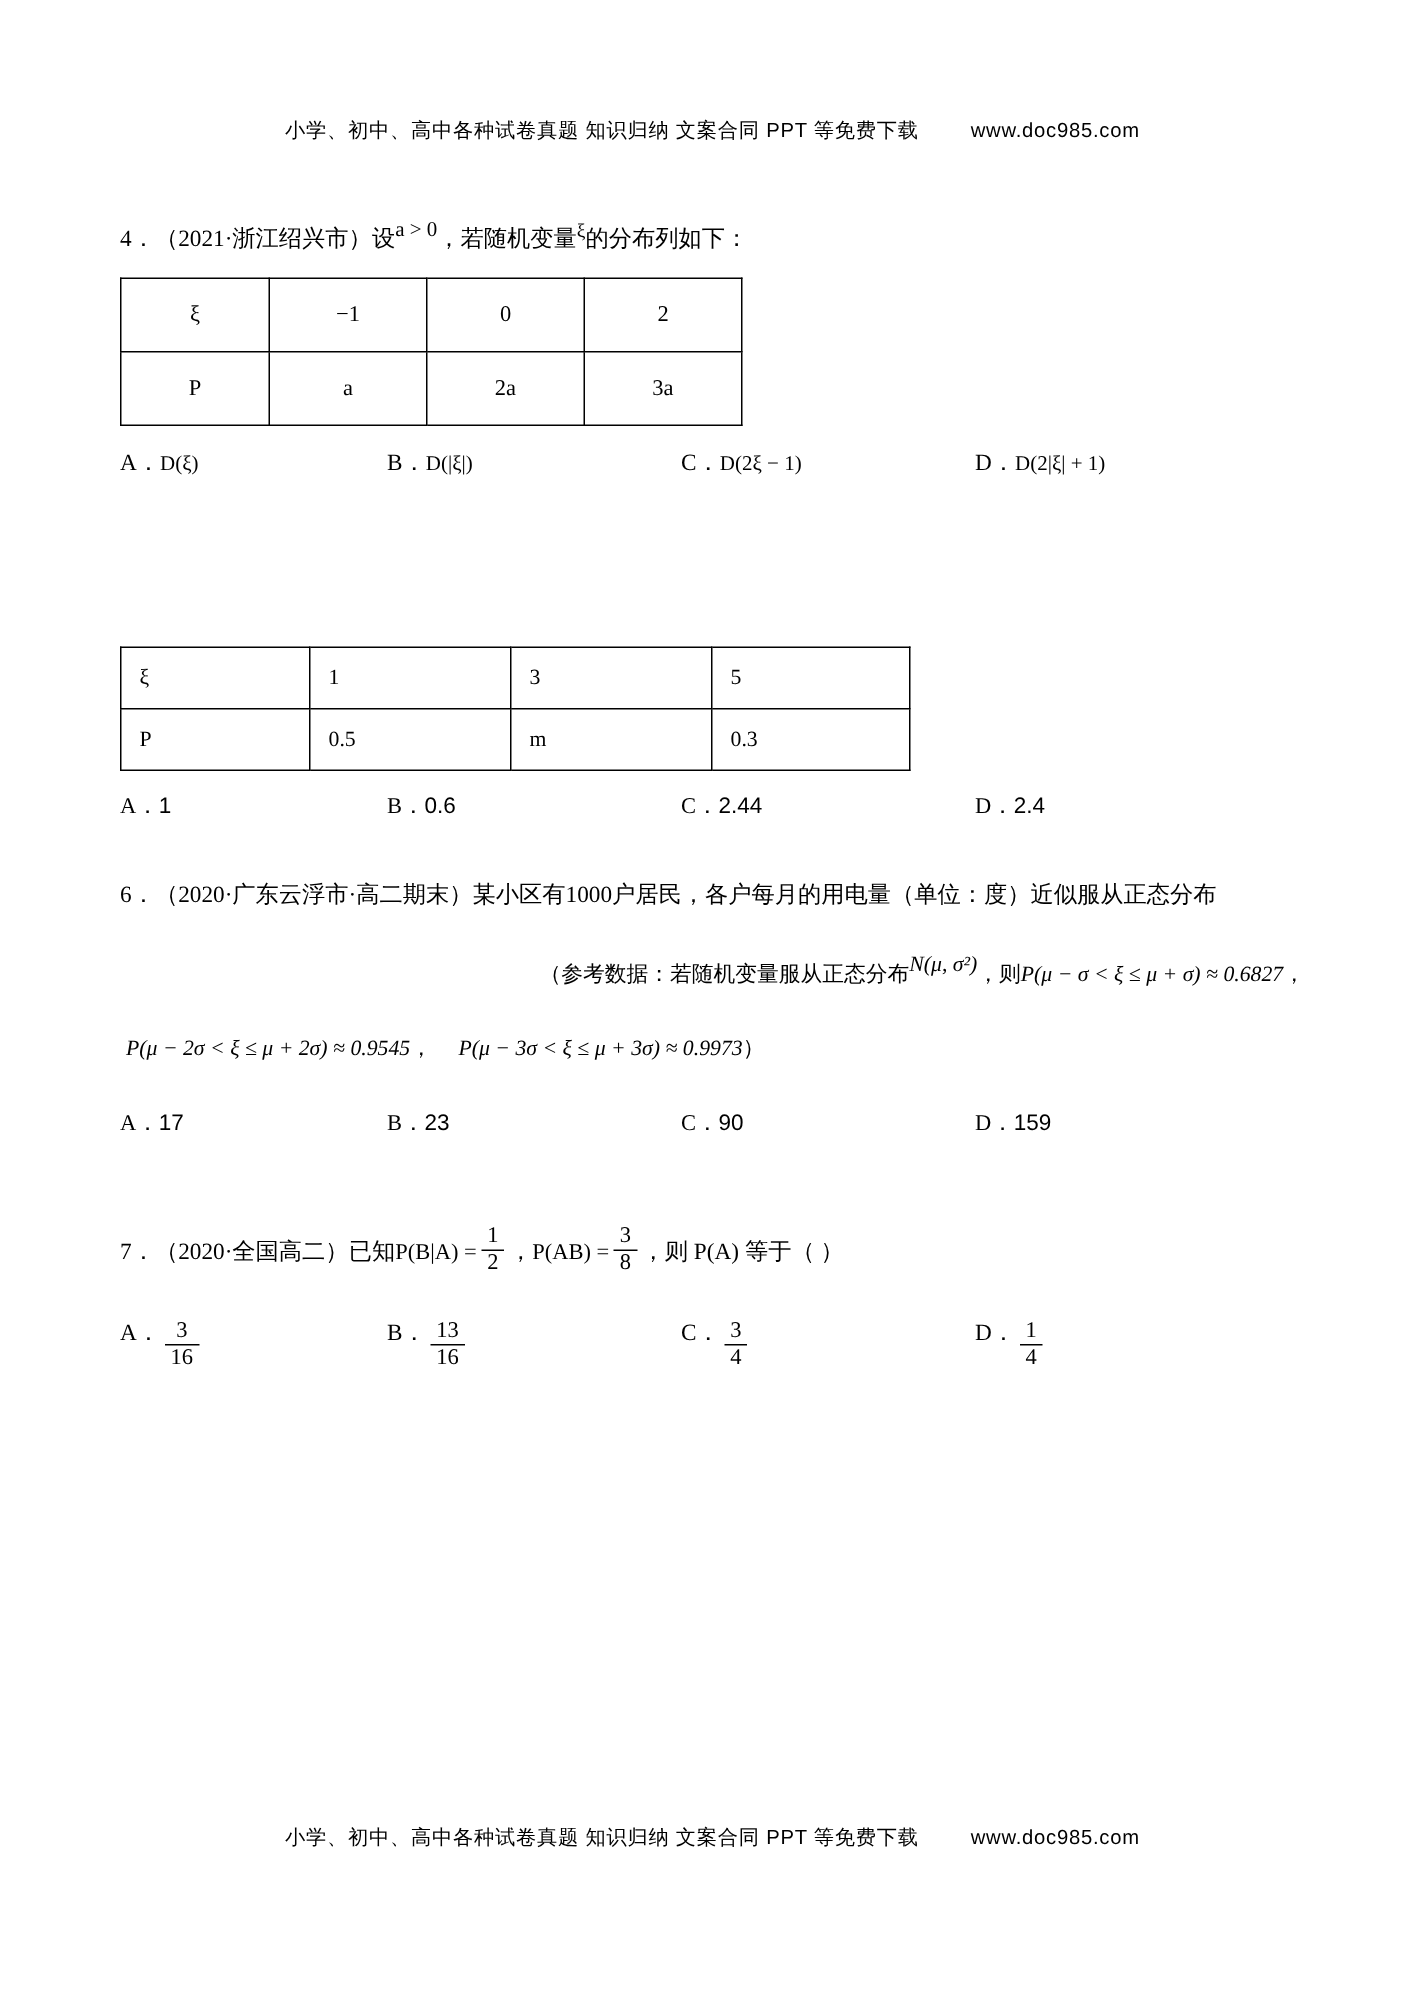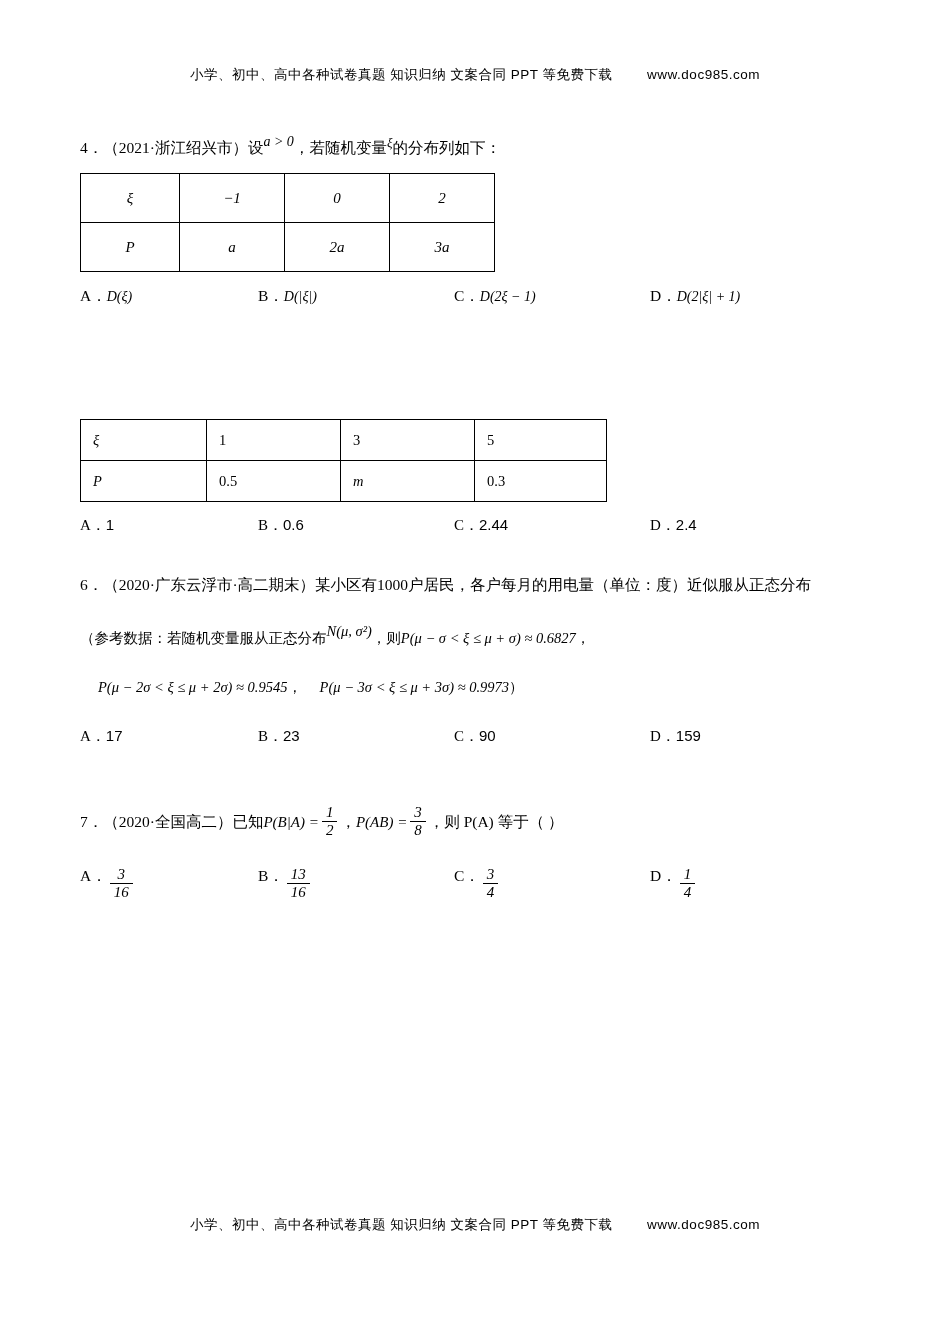--- a/index.html
+++ b/index.html
@@ -12,21 +12,21 @@
     height: 1344px;
     font-family: "Liberation Serif", serif;
     color: #000;
     position: relative;
   }
   .page {
     position: relative;
     width: 950px;
     height: 1344px;
     box-sizing: border-box;
-    padding: 0 80px;
+    padding: 12px 80px;
   }
   .header, .footer {
     text-align: center;
     font-family: "Liberation Sans", sans-serif;
     font-size: 13.5px;
     color: #000;
     letter-spacing: 0.5px;
   }
   .header { padding-top: 66px; }
   .footer { position: absolute; left: 0; right: 0; bottom: 110px; }
@@ -35,21 +35,21 @@
   .qblock { margin-top: 28px; }
   .qline {
     font-size: 15.5px;
     line-height: 2.0;
     font-family: "Liberation Serif", serif;
   }
   .qnum { font-family: "Liberation Serif", serif; }
   .src { font-family: "Liberation Serif", serif; }
 
   
-  .m { font-family: "Liberation Serif", serif; font-style: italic; }
+  .m { font-family: "Liberation Serif", serif; }
 
   
   .raise {
     display: inline-block;
     vertical-align: 7px;
     font-size: 14px;
   }
   .raise-sm {
     display: inline-block;
     vertical-align: 6px;
@@ -115,22 +115,22 @@
     font-size: 15px;
     line-height: 1.15;
     margin: 0 3px;
     position: relative;
     top: -2px;
   }
   .frac .num { display: block; border-bottom: 1px solid #000; padding: 0 4px; }
   .frac .den { display: block; padding: 0 4px; }
 
   .q6line { font-size: 15.5px; line-height: 2.1; }
-  .note { font-size: 14.5px; line-height: 2.2; }
-  .note2 { font-size: 14.5px; line-height: 2.4; margin-left: 18px; }
+  .note { font-size: 14.5px; line-height: 2.2; text-align: right; }
+  .note2 { font-size: 14.5px; line-height: 2.4; margin-left: 4px; }
   .mathsm { font-size: 14.5px; font-family: "Liberation Serif", serif; font-style: italic; }
 </style>
 </head>
 <body>
 
 <div class="page">
 
   <div class="header">
     <span>小学、初中、高中各种试卷真题  知识归纳  文案合同  PPT 等免费下载</span>
     <span class="gap"></span>

